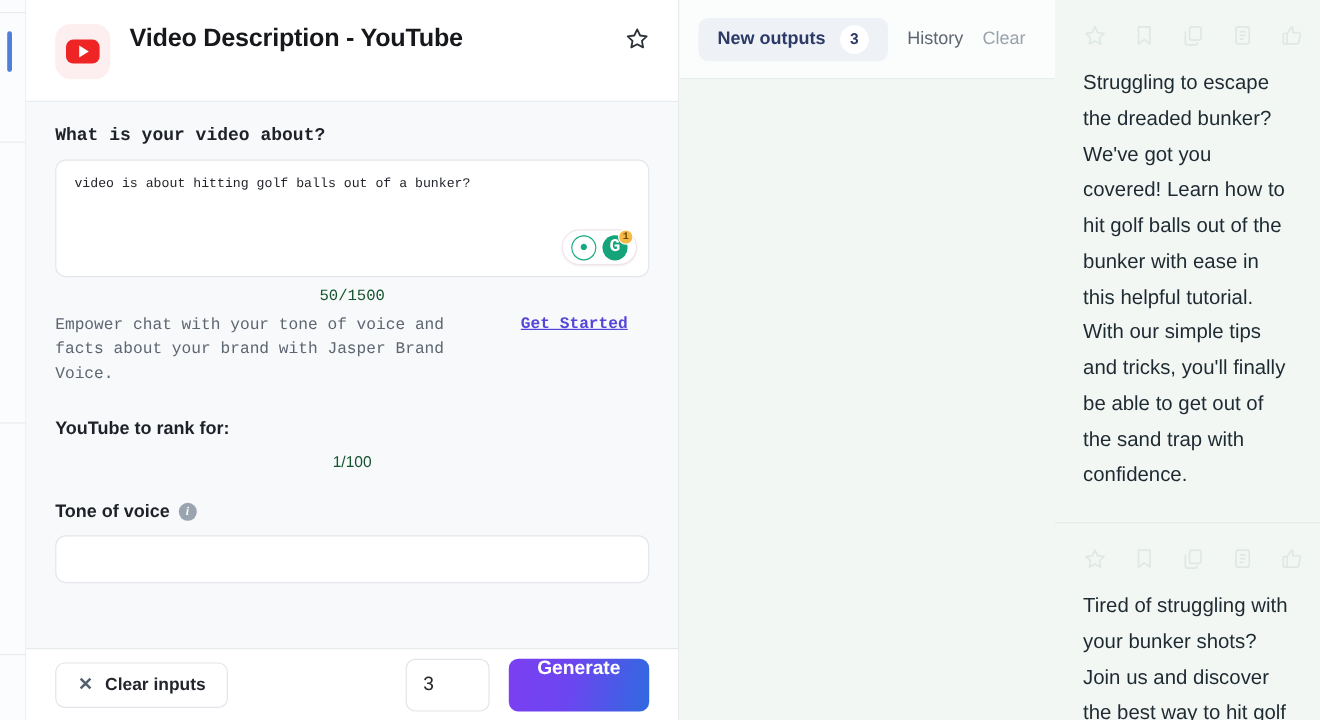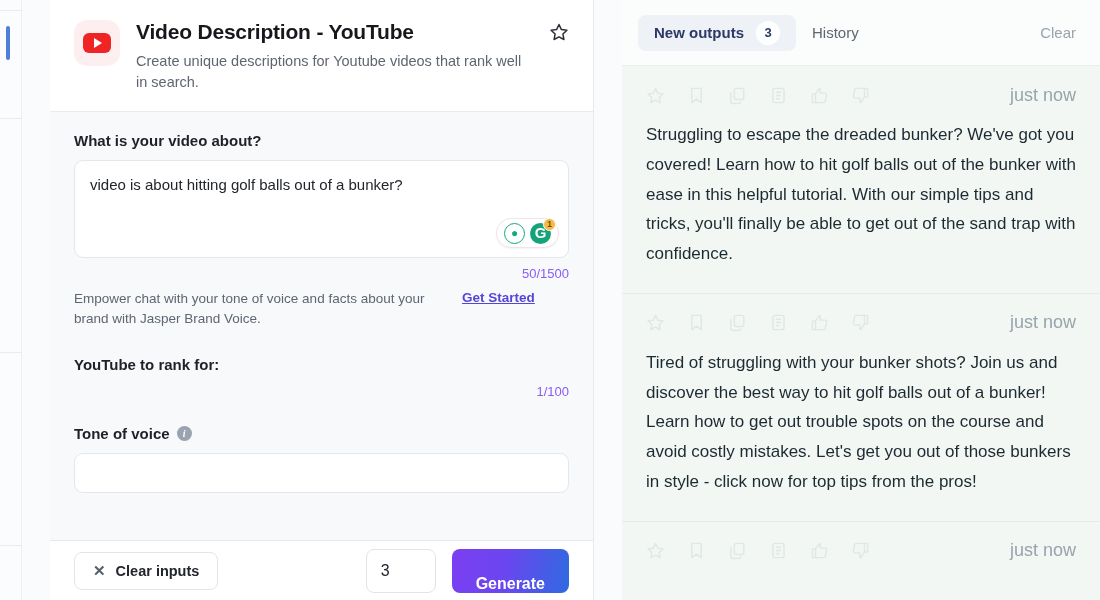--- a/index.html
+++ b/index.html
@@ -7,21 +7,20 @@
     width: 1100px; height: 600px;
     overflow: hidden;
     font-family: "Liberation Sans", sans-serif;
     background: #ffffff;
   }
   .app {
     position: relative;
     width: 1100px; height: 600px;
     display: flex;
     background: #fafbfc;
-    gap: 28px;
   }
 
   
   .rail {
     width: 22px; height: 600px;
     background: #fbfcfd;
     border-right: 1px solid #eceef1;
     position: relative;
     flex: 0 0 22px;
   }
@@ -131,21 +130,21 @@
   }
   .textarea-box {
     position: relative;
     background: #ffffff;
     border: 1px solid #e4e7eb;
     border-radius: 9px;
     height: 98px;
     padding: 13px 15px;
   }
   .textarea-box .ta-val {
-    font-size: 15px;
+    font-size: 11px;
     color: #22252b;
     line-height: 1.4;
   }
   .gram-pill {
     position: absolute;
     right: 9px; bottom: 9px;
     height: 30px;
     padding: 0 7px;
     border-radius: 16px;
     background: #ffffff;
@@ -172,23 +171,23 @@
     min-width: 13px; height: 13px;
     border-radius: 50%;
     background: #f5b945;
     color: #6b4a05;
     font-size: 8.5px;
     font-weight: bold;
     display: flex; align-items: center; justify-content: center;
     border: 1.5px solid #ffffff;
   }
   .counter {
-    text-align: right;
+    text-align: center;
     font-size: 13px;
-    color: #8b5cf6;
+    color: #14532d;
     margin-top: 8px;
   }
   .brand-row {
     display: flex;
     align-items: flex-start;
     gap: 18px;
     margin-top: 8px;
   }
   .brand-copy {
     font-size: 13.5px;
@@ -209,21 +208,21 @@
     background: #ffffff;
     border: 1px solid #e4e7eb;
     border-radius: 9px;
     height: 40px;
     padding: 0 15px;
     display: flex; align-items: center;
     font-size: 15px;
     color: #22252b;
   }
   .section { margin-top: 26px; }
-  .section-first { margin-top: 0; }
+  .section-first { margin-top: 0; font-family: Liberation Mono, monospace; }
   .tone-box {
     background: #ffffff;
     border: 1px solid #e4e7eb;
     border-radius: 9px;
     height: 40px;
   }
 
   
   .action-bar {
     flex: 0 0 auto;
@@ -262,30 +261,30 @@
   .gen-btn {
     height: 44px;
     padding: 0 24px;
     border: none;
     border-radius: 8px;
     background: linear-gradient(100deg, #7b3ff2 0%, #6b46f0 45%, #2f6ae0 100%);
     color: #ffffff;
     font-size: 16px;
     font-weight: bold;
     cursor: pointer;
-    display: flex; align-items: flex-end;
+    display: flex; align-items: flex-start;
   }
 
   
   .right-col {
     flex: 1 1 auto;
     height: 600px;
     background: #f2f7f4;
     display: flex;
-    flex-direction: column;
+    flex-direction: row;
     overflow: hidden;
   }
   .out-head {
     flex: 0 0 auto;
     height: 66px;
     background: #fbfdfc;
     border-bottom: 1px solid #e6edea;
     display: flex;
     align-items: center;
     padding: 0 24px 0 16px;
@@ -359,21 +358,20 @@
   <div class="left-col">
 
     <div class="tpl-header">
       <div class="yt-badge">
         <div class="yt-icon">
             <div class="yt-tri"></div>
           </div>
       </div>
       <div class="tpl-text">
         <div class="tpl-title">Video Description - YouTube</div>
-        <div class="tpl-sub">Create unique descriptions for Youtube videos that rank well in search.</div>
       </div>
       <div class="fav-star">
         <svg width="20" height="20" viewBox="0 0 24 24" fill="none" stroke="#2b3038" stroke-width="1.8" stroke-linejoin="round">
           <polygon points="12,3 14.9,9.1 21.5,9.9 16.7,14.5 17.9,21 12,17.8 6.1,21 7.3,14.5 2.5,9.9 9.1,9.1"></polygon>
         </svg>
       </div>
     </div>
 
     <div class="form-body">
 

